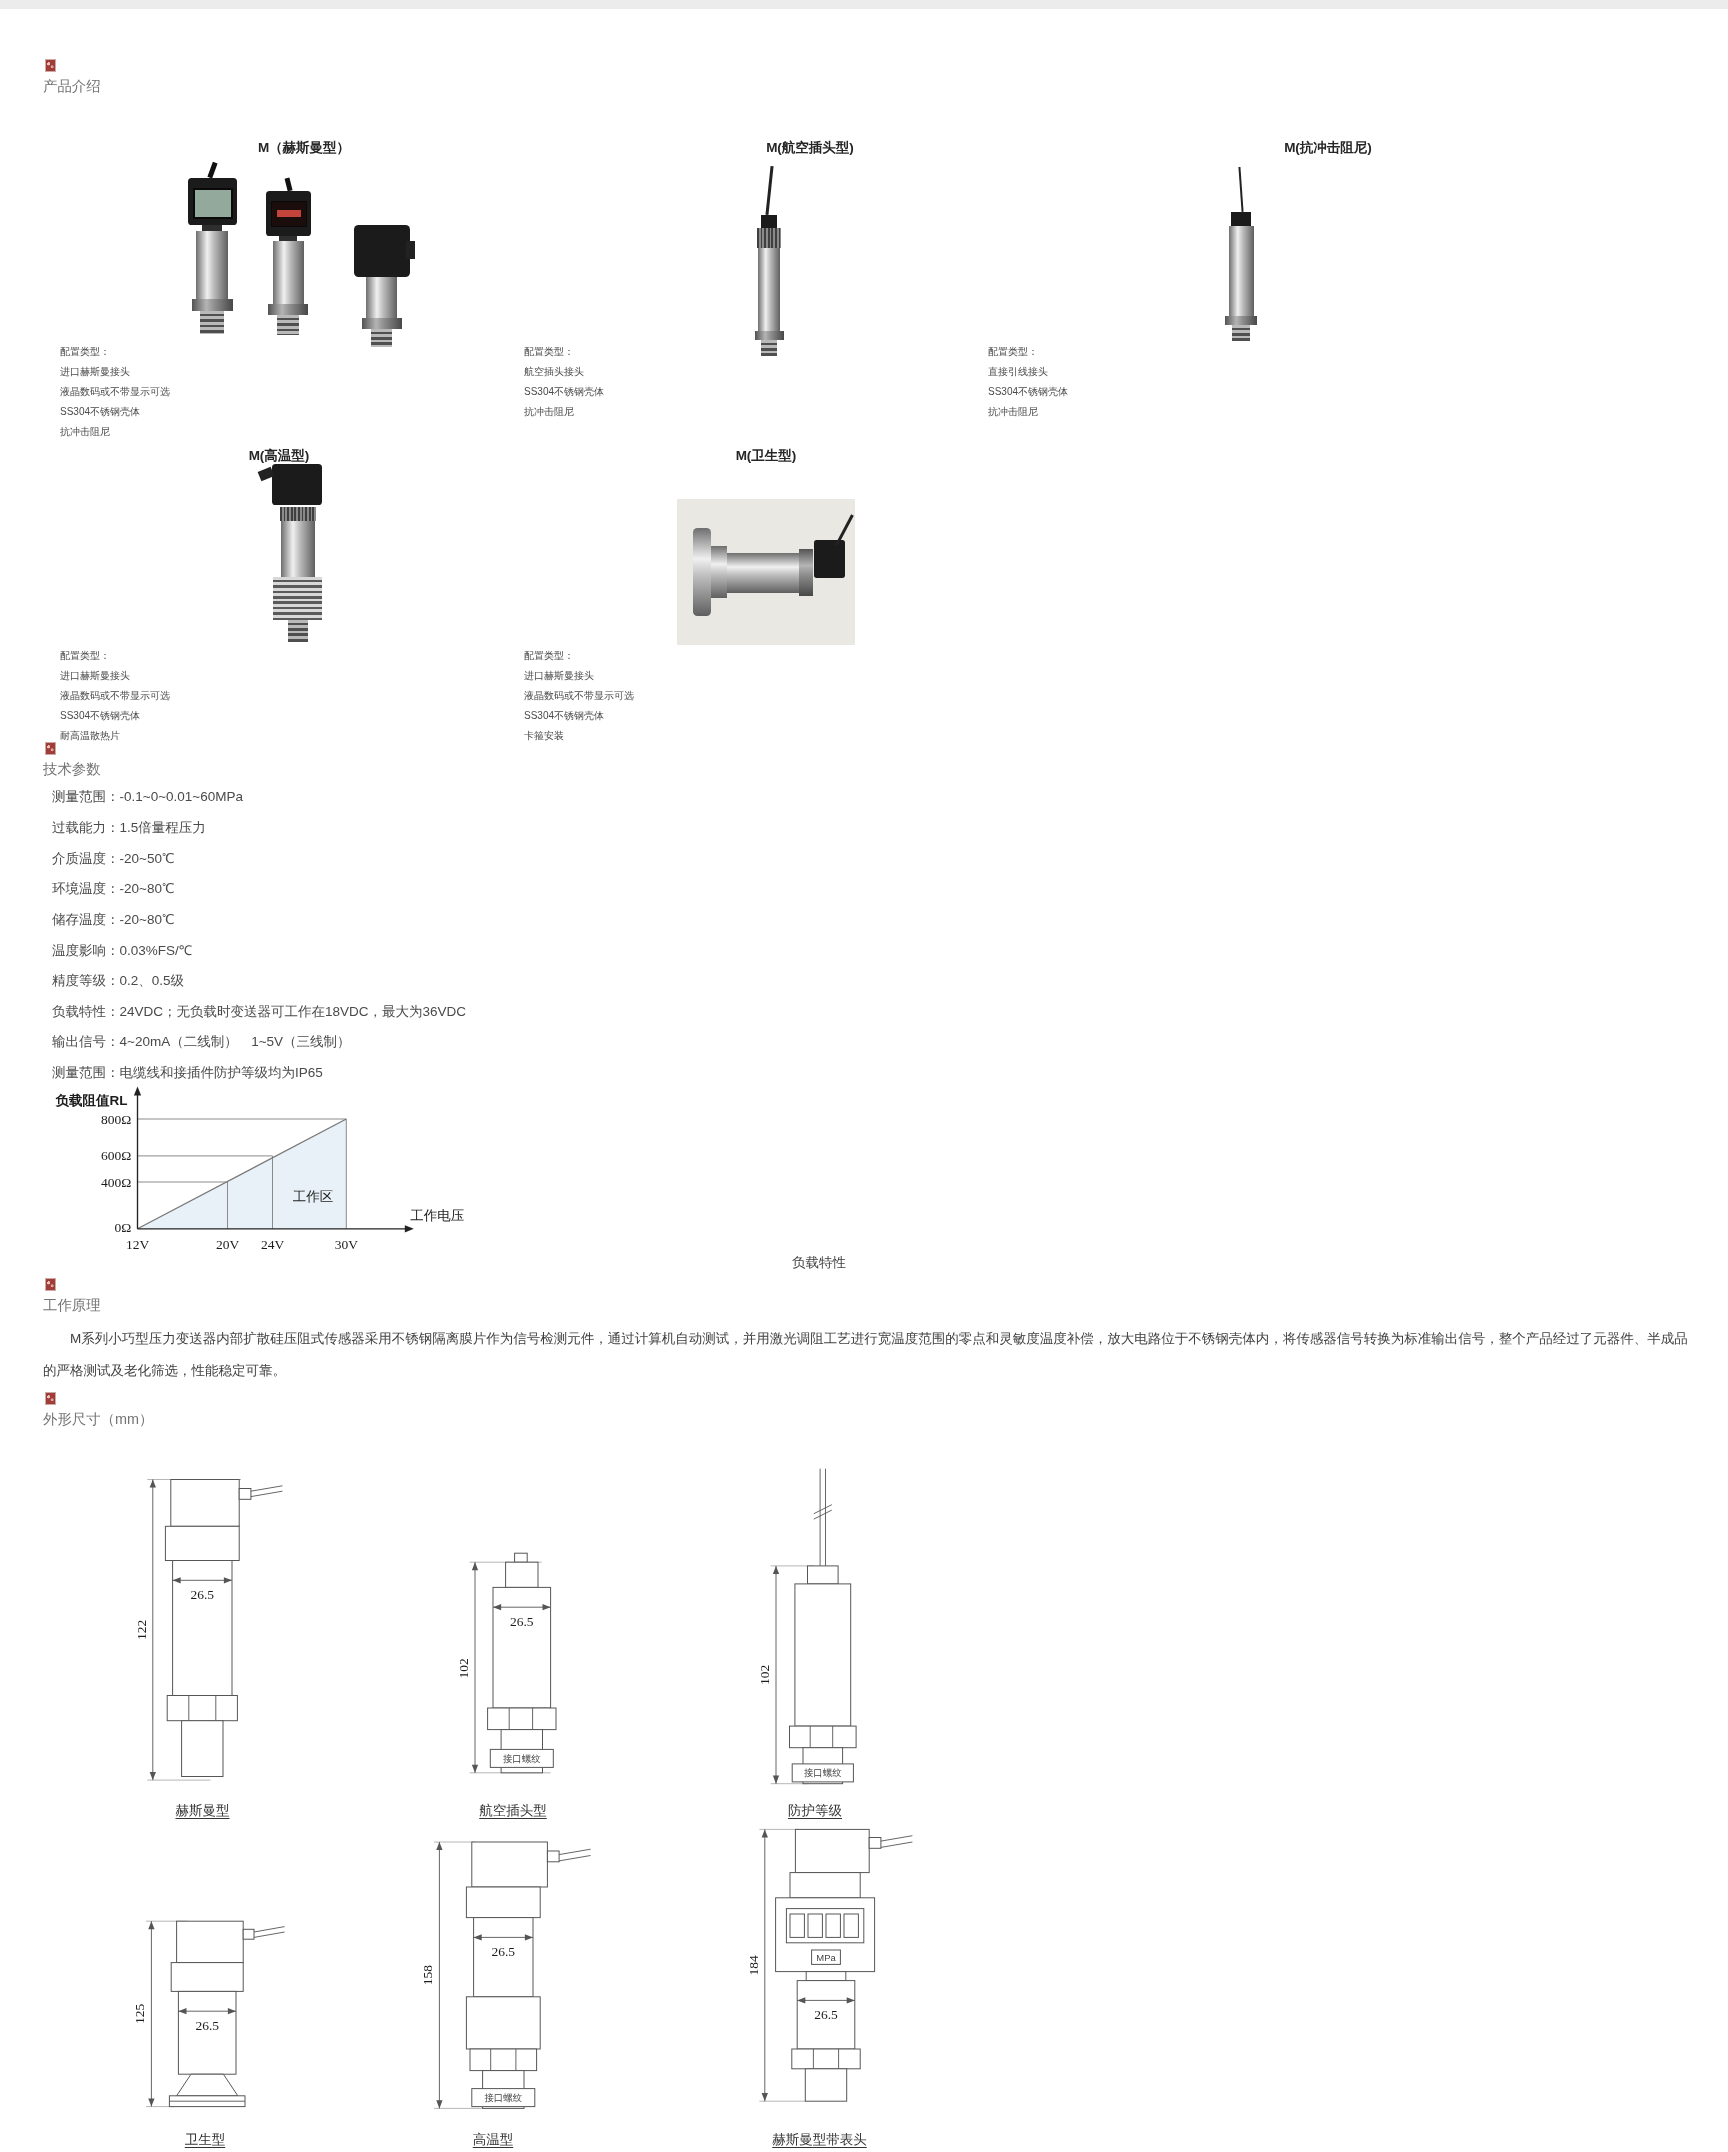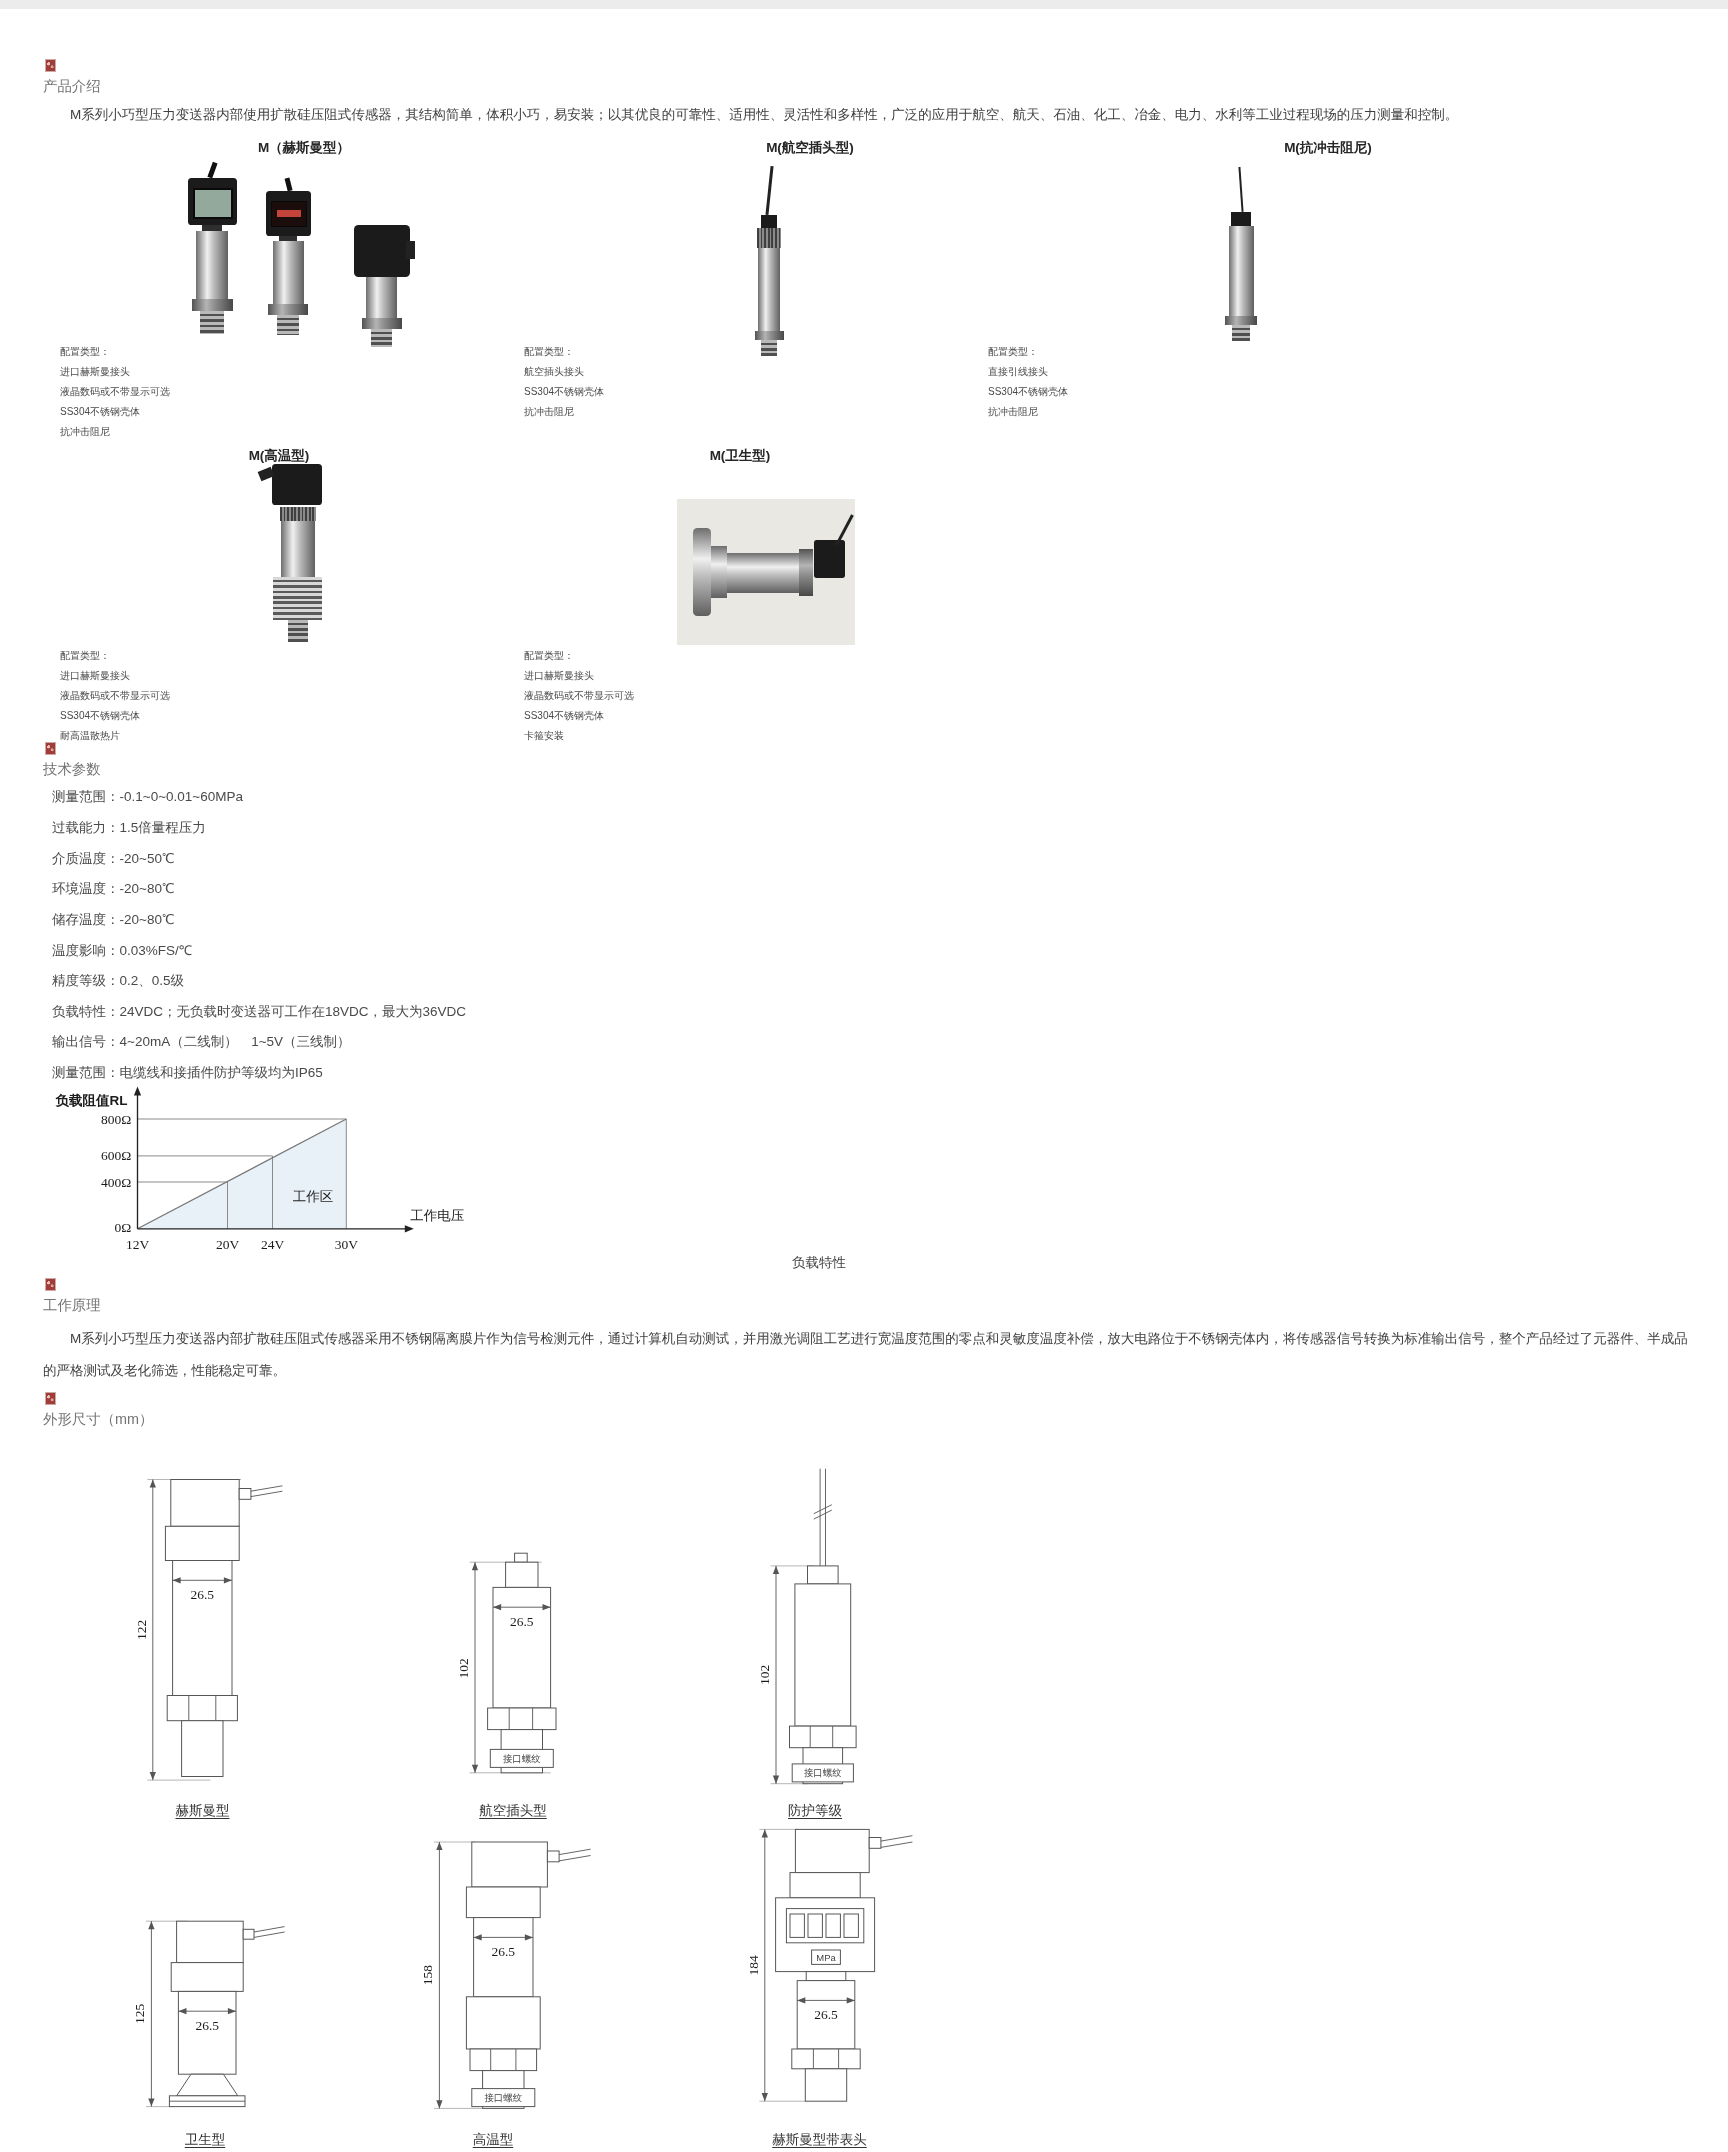--- a/index.html
+++ b/index.html
@@ -34,21 +34,20 @@
   svg .gray{stroke:#8a8a8a;stroke-width:1.1;}
 </style>
 </head>
 <body>
 
 <div id="page">
   <div class="topbar"></div>
 
   <span class="sec-icon" style="left:45px;top:59px"></span>
   <div class="h2" style="left:43px;top:77px">产品介绍</div>
-  <div class="para" style="left:43px;top:104px;width:1611px;line-height:21.6px">M系列小巧型压力变送器内部使用扩散硅压阻式传感器，其结构简单，体积小巧，易安装；以其优良的可靠性、适用性、灵活性和多样性，广泛的应用于航空、航天、石油、化工、冶金、电力、水利等工业过程现场的压力测量和控制。</div>
 
   <div class="ptitle" style="left:214px;top:139px">M（赫斯曼型）</div>
   <div class="ptitle" style="left:720px;top:139px">M(航空插头型)</div>
   <div class="ptitle" style="left:1238px;top:139px">M(抗冲击阻尼)</div>
 
   <div class="pcol" style="left:185px;top:162px;width:54px">
     <div style="width:4.5px;height:16px;background:#111;transform:rotate(20deg)"></div>
     <div class="dark" style="width:49px;height:47px;border-radius:3.6px;position:relative">
       <div style="position:absolute;left:5.4px;top:10px;width:36px;height:27px;background:#93a99c;border:2.7px solid #0a0a0a"></div>
     </div>
@@ -107,21 +106,21 @@
     <div>抗冲击阻尼</div>
   </div>
   <div class="config" style="left:988px;top:342px">
     <div>配置类型：</div>
     <div>直接引线接头</div>
     <div>SS304不锈钢壳体</div>
     <div>抗冲击阻尼</div>
   </div>
 
   <div class="ptitle" style="left:189px;top:447px">M(高温型)</div>
-  <div class="ptitle" style="left:650px;top:447px">M(卫生型)</div>
+  <div class="ptitle" style="left:676px;top:447px">M(卫生型)</div>
 
   <div class="pcol" style="left:248px;top:464px;width:99px">
     <div style="position:relative;width:99px;height:43px">
       <div class="dark" style="position:absolute;left:24px;top:0;width:50px;height:41px;border-radius:3.6px"></div>
       <div style="position:absolute;left:10.8px;top:5.4px;width:14.4px;height:10px;background:#222;transform:rotate(-22deg)"></div>
     </div>
     <div class="knurl" style="width:36px;height:14.4px"></div>
     <div class="metal" style="width:34px;height:56px"></div>
     <div class="fins" style="width:49px;height:43px"></div>
     <div class="thread" style="width:20px;height:21.6px"></div>

